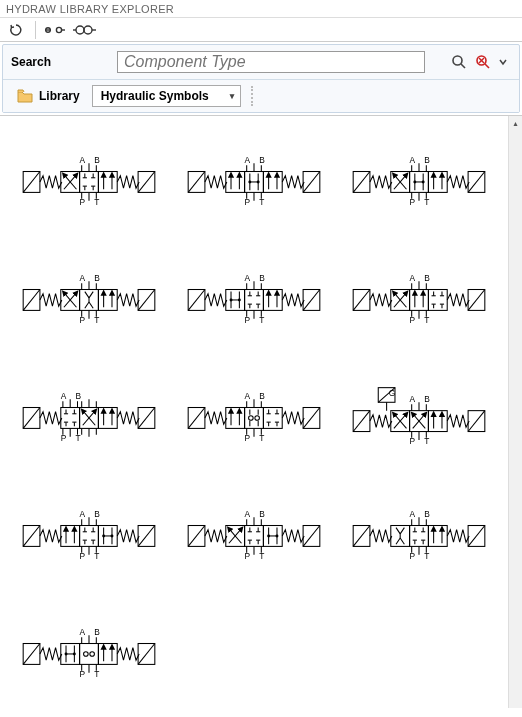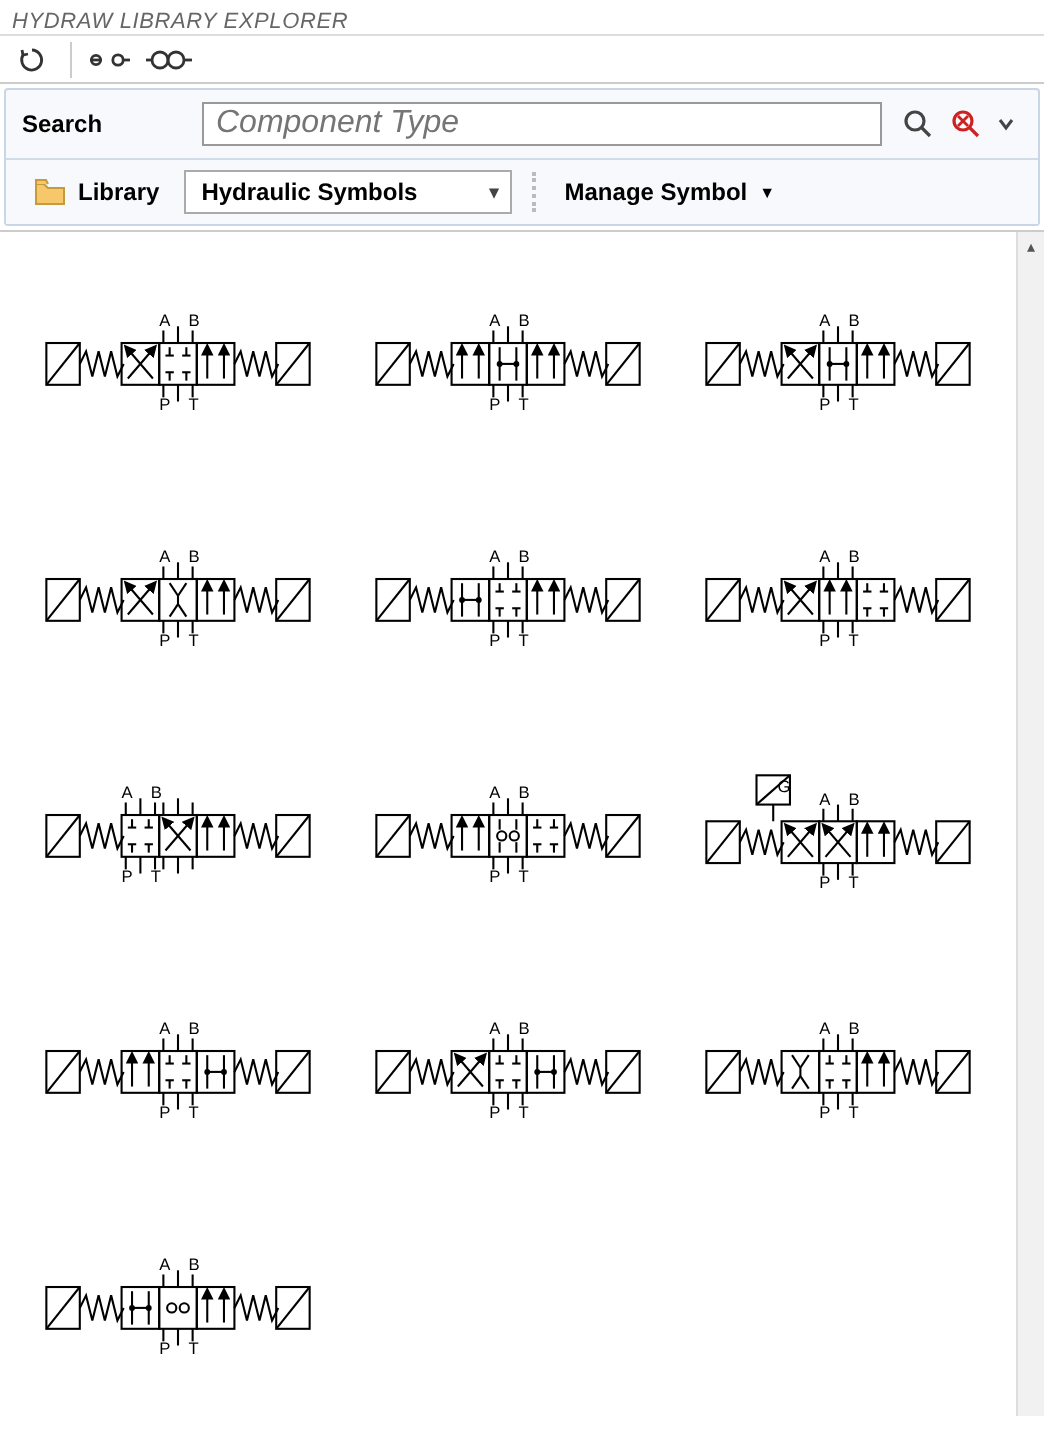--- a/index.html
+++ b/index.html
@@ -11,25 +11,24 @@
       height: 717px;
       overflow: hidden;
       color: #000;
     }
     .title-bar {
       height: 18px;
       padding: 0 6px;
       font-size: 11px;
       color: #666;
       display: flex;
-      align-items: flex-end;
+      align-items: center;
       text-transform: uppercase;
       border-bottom: 1px solid #ddd;
       letter-spacing: 0.3px;
-      font-style: italic;
     }
     .toolbar {
       height: 24px;
       display: flex;
       align-items: center;
       padding: 2px 4px;
       gap: 6px;
       border-bottom: 1px solid #ccc;
     }
     .toolbar .icon-btn {
@@ -49,21 +48,21 @@
     .search-panel {
       border: 1px solid #c8d6e5;
       background: #f7f9fc;
       margin: 2px;
       border-radius: 2px;
     }
     .search-row {
       display: flex;
       align-items: center;
       padding: 6px 8px;
-      gap: 10px;
+      gap: 26px;
     }
     .search-label {
       font-weight: bold;
       font-size: 12px;
       width: 80px;
     }
     .search-input {
       flex: 1;
       height: 22px;
       border: 1px solid #999;
@@ -100,21 +99,21 @@
       gap: 6px;
       padding: 2px 6px;
       cursor: pointer;
     }
     .dropdown {
       display: flex;
       align-items: center;
       border: 1px solid #aaa;
       padding: 2px 6px 2px 8px;
       background: #fff;
-      gap: 36px;
+      gap: 21px;
       height: 22px;
       cursor: pointer;
     }
     .dropdown .chev {
       font-size: 9px;
       color: #444;
     }
     .dotted-sep {
       width: 2px;
       height: 20px;
@@ -327,24 +326,20 @@
         <path d="M1 3 L5 3 L7 5 L15 5 L15 13 L1 13 Z" fill="#f6c76b" stroke="#c79a3a"></path>
         <path d="M1 3 L1 1 L6 1 L7 3" fill="#f6c76b" stroke="#c79a3a"></path>
       </svg>
       <span>Library</span>
     </div>
     <div class="dropdown">
       <span>Hydraulic Symbols</span>
       <span class="chev">▾</span>
     </div>
     <div class="dotted-sep"></div>
-    <div class="manage-btn">
-      <span>Manage Symbol</span>
-      <span class="chev" style="font-size:8px;">▼</span>
-    </div>
   </div>
 </div>
 
 <div class="content-area">
   <div class="symbol-grid">
 
     <div class="symbol-cell">
       <svg viewBox="-40 -14 134 50">
         <use href="#sym-base"></use>
         <use href="#pos-cross" x="0" y="0"></use>

